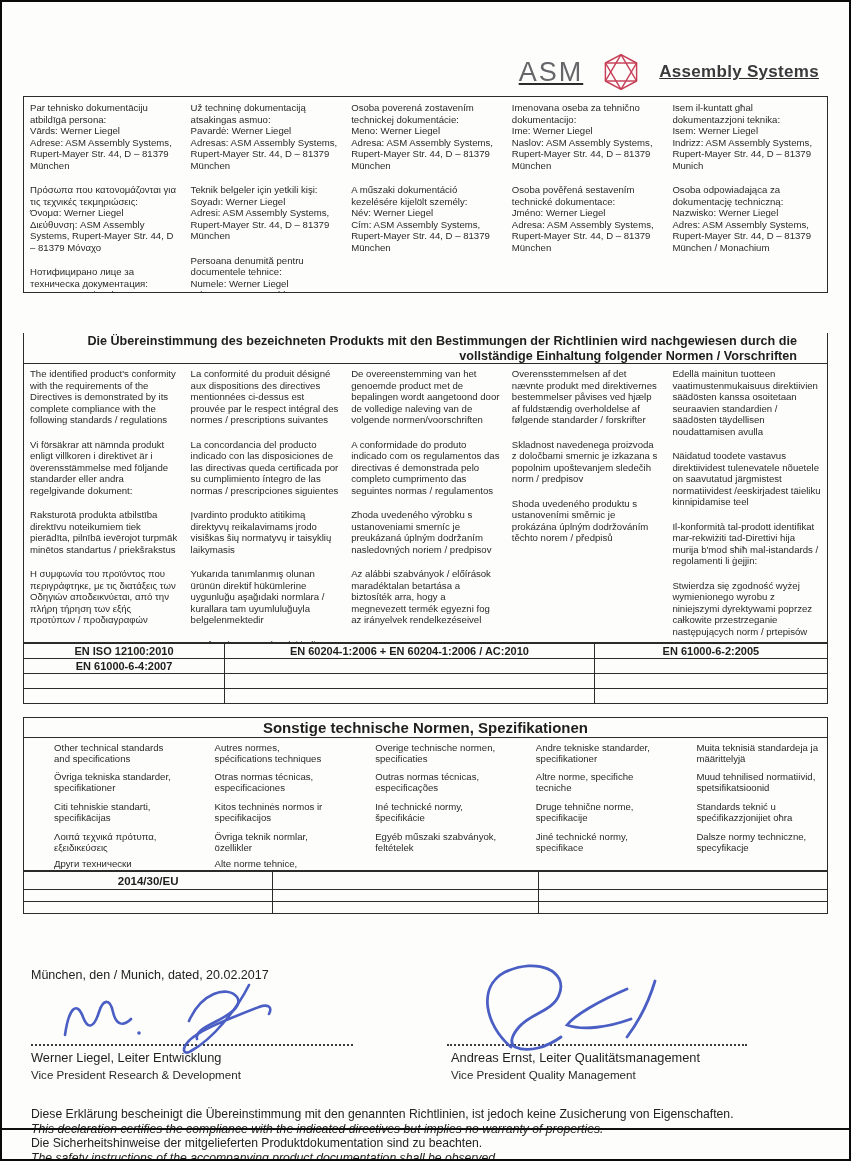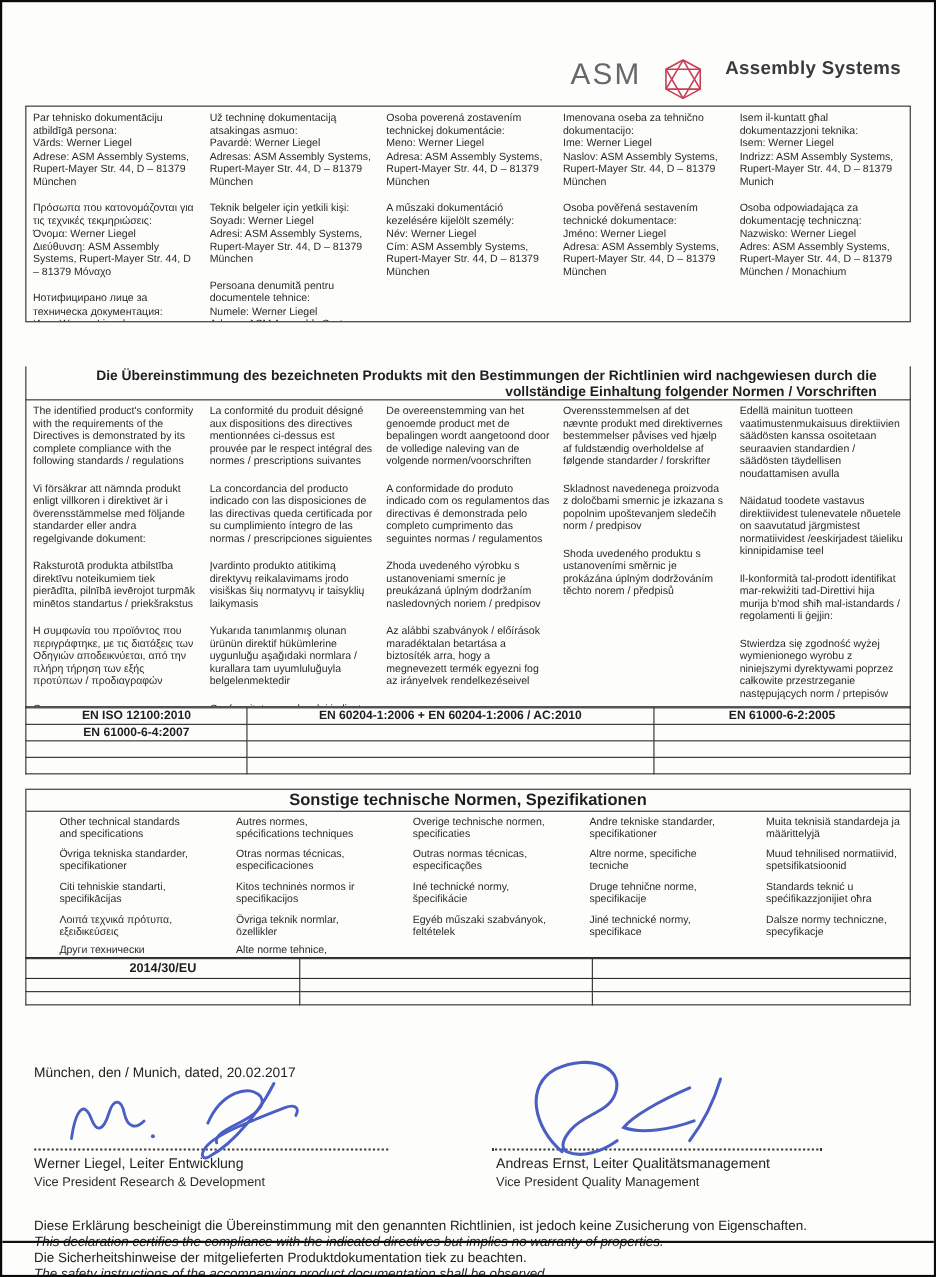--- a/index.html
+++ b/index.html
@@ -8,22 +8,22 @@
     width:851px;height:1161px;
     background:#fdfdfc;
     border:2px solid #0a0a0a;
     box-sizing:border-box;
     font-family:"Liberation Sans", sans-serif;
     color:#2a2a2a;
     overflow:hidden;
   }
   
   .logo-row{
-    display:flex;justify-content:flex-end;
-    padding:50px 30px 4px 0;gap:20px;
+    display:flex;align-items:center;justify-content:flex-end;
+    padding:50px 30px 4px 0;gap:20px;text-decoration:underline;
   }
   .asm-text{font-size:27px;letter-spacing:2px;color:#67676b;font-weight:500;}
   .brand-text{font-size:17px;font-weight:bold;color:#3a3a3c;letter-spacing:.3px;}
   
   .doc{margin:0 21px;}
   .boxed{border:1.6px solid #2b2b2b;box-sizing:border-box;}
   .no-top{border-top:none;}
   
   .persons{
     height:197px;overflow:hidden;
@@ -327,18 +327,18 @@
       </svg>
       <div class="dotline"></div>
       <div class="sig-name">Andreas Ernst, Leiter Qualitätsmanagement</div>
       <div class="sig-title">Vice President Quality Management</div>
     </div>
   </div>
 
   <div class="footer">
     <div>Diese Erklärung bescheinigt die Übereinstimmung mit den genannten Richtlinien, ist jedoch keine Zusicherung von Eigenschaften.</div>
     <div class="it">This declaration certifies the compliance with the indicated directives but implies no warranty of properties.</div>
-    <div>Die Sicherheitshinweise der mitgelieferten Produktdokumentation tiek zu beachten.</div>
+    <div>Die Sicherheitshinweise der mitgelieferten Produktdokumentation sind zu beachten.</div>
     <div class="it">The safety instructions of the accompanying product documentation shall be observed.</div>
   </div>
 
   <div class="bottom-line"></div>
 </div>
 
 </body></html>

